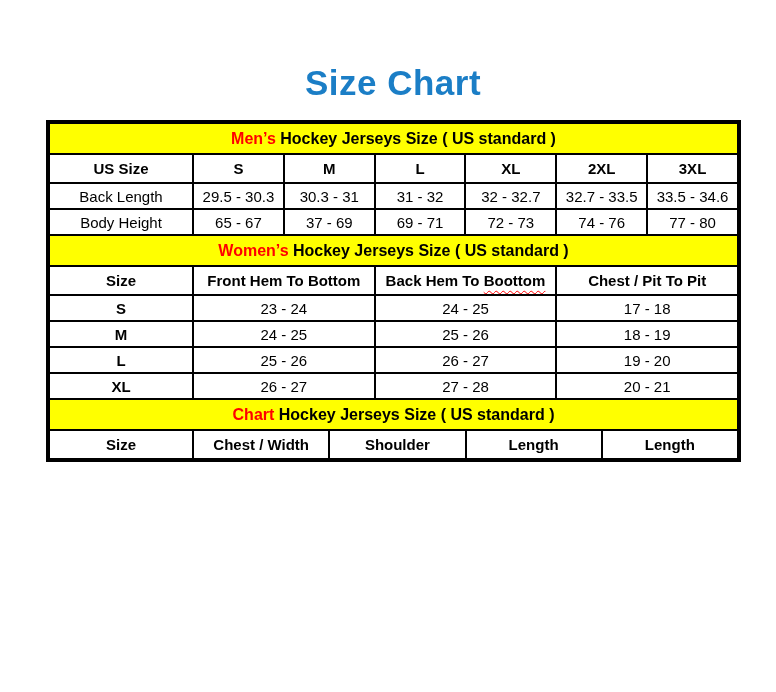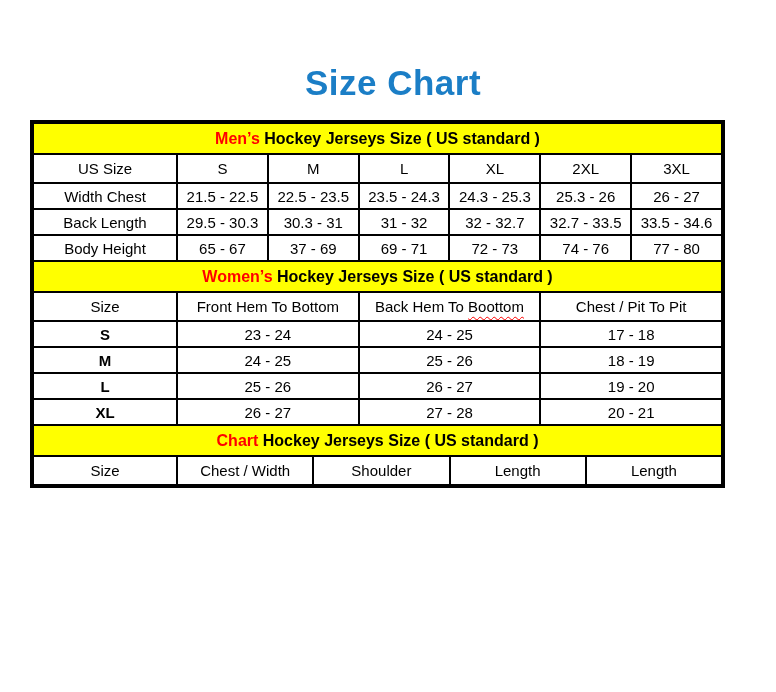--- a/index.html
+++ b/index.html
@@ -16,39 +16,39 @@
     width:776px;height:692px;background:var(--bg);
     font-family:"Liberation Sans", sans-serif;color:var(--text);
   }
   .page{position:relative;width:776px;height:692px;overflow:hidden;background:var(--bg);}
   .title{
     position:absolute;top:58px;left:0;width:776px;margin:5px;
     text-align:center;font-size:35px;font-weight:bold;color:var(--title-blue);
     letter-spacing:0.5px;
   }
   .chart{
-    position:absolute;left:30px;top:120px;width:695px;
+    position:absolute;left:46px;top:120px;width:695px;
     border:2px solid var(--border);background:var(--bg);
   }
   table.size-table{
     width:100%;border-collapse:collapse;table-layout:fixed;
   }
   table.size-table + table.size-table{margin-top:-2px;}
   .size-table td{
     border:2px solid var(--border);
     text-align:center;vertical-align:middle;
     font-size:15px;padding:0 2px;color:var(--text);
     overflow:hidden;white-space:nowrap;
   }
   .band-row td{
     background:var(--band-yellow);
     height:31px;font-weight:bold;font-size:16px;
   }
   .accent{color:var(--accent-red);}
-  .header-row td{height:29px;font-weight:normal;}
+  .header-row td{height:29px;font-weight:bold;}
   .data-row td{height:26px;font-weight:normal;}
   .mens   col.label-col{width:20.9%;}  .mens   col.data-col{width:13.18%;}
   .womens col.label-col{width:20.9%;}  .womens col.data-col{width:26.36%;}
   .youth  col.label-col{width:20.9%;}  .youth  col.data-col{width:19.77%;}
   .womens .data-row td.row-label, .youth .data-row td.row-label{font-weight:bold;}
   .youth .data-row td{height:29px;}
   .squiggle{
     text-decoration-line:underline;
     text-decoration-style:wavy;
     text-decoration-color:var(--accent-red);
@@ -77,29 +77,20 @@
             <td colspan="7"><span class="accent">Men’s</span> Hockey Jerseys Size ( US standard )</td>
           </tr>
           <tr class="header-row">
             <td>US Size</td>
             <td>S</td>
             <td>M</td>
             <td>L</td>
             <td>XL</td>
             <td>2XL</td>
             <td>3XL</td>
-          </tr>
-          <tr class="data-row">
-            <td class="row-label">Width Chest</td>
-            <td class="value">21.5 - 22.5</td>
-            <td class="value">22.5 - 23.5</td>
-            <td class="value">23.5 - 24.3</td>
-            <td class="value">24.3 - 25.3</td>
-            <td class="value">25.3 - 26</td>
-            <td class="value">26 - 27</td>
           </tr>
           <tr class="data-row">
             <td class="row-label">Back Length</td>
             <td class="value">29.5 - 30.3</td>
             <td class="value">30.3 - 31</td>
             <td class="value">31 - 32</td>
             <td class="value">32 - 32.7</td>
             <td class="value">32.7 - 33.5</td>
             <td class="value">33.5 - 34.6</td>
           </tr>

